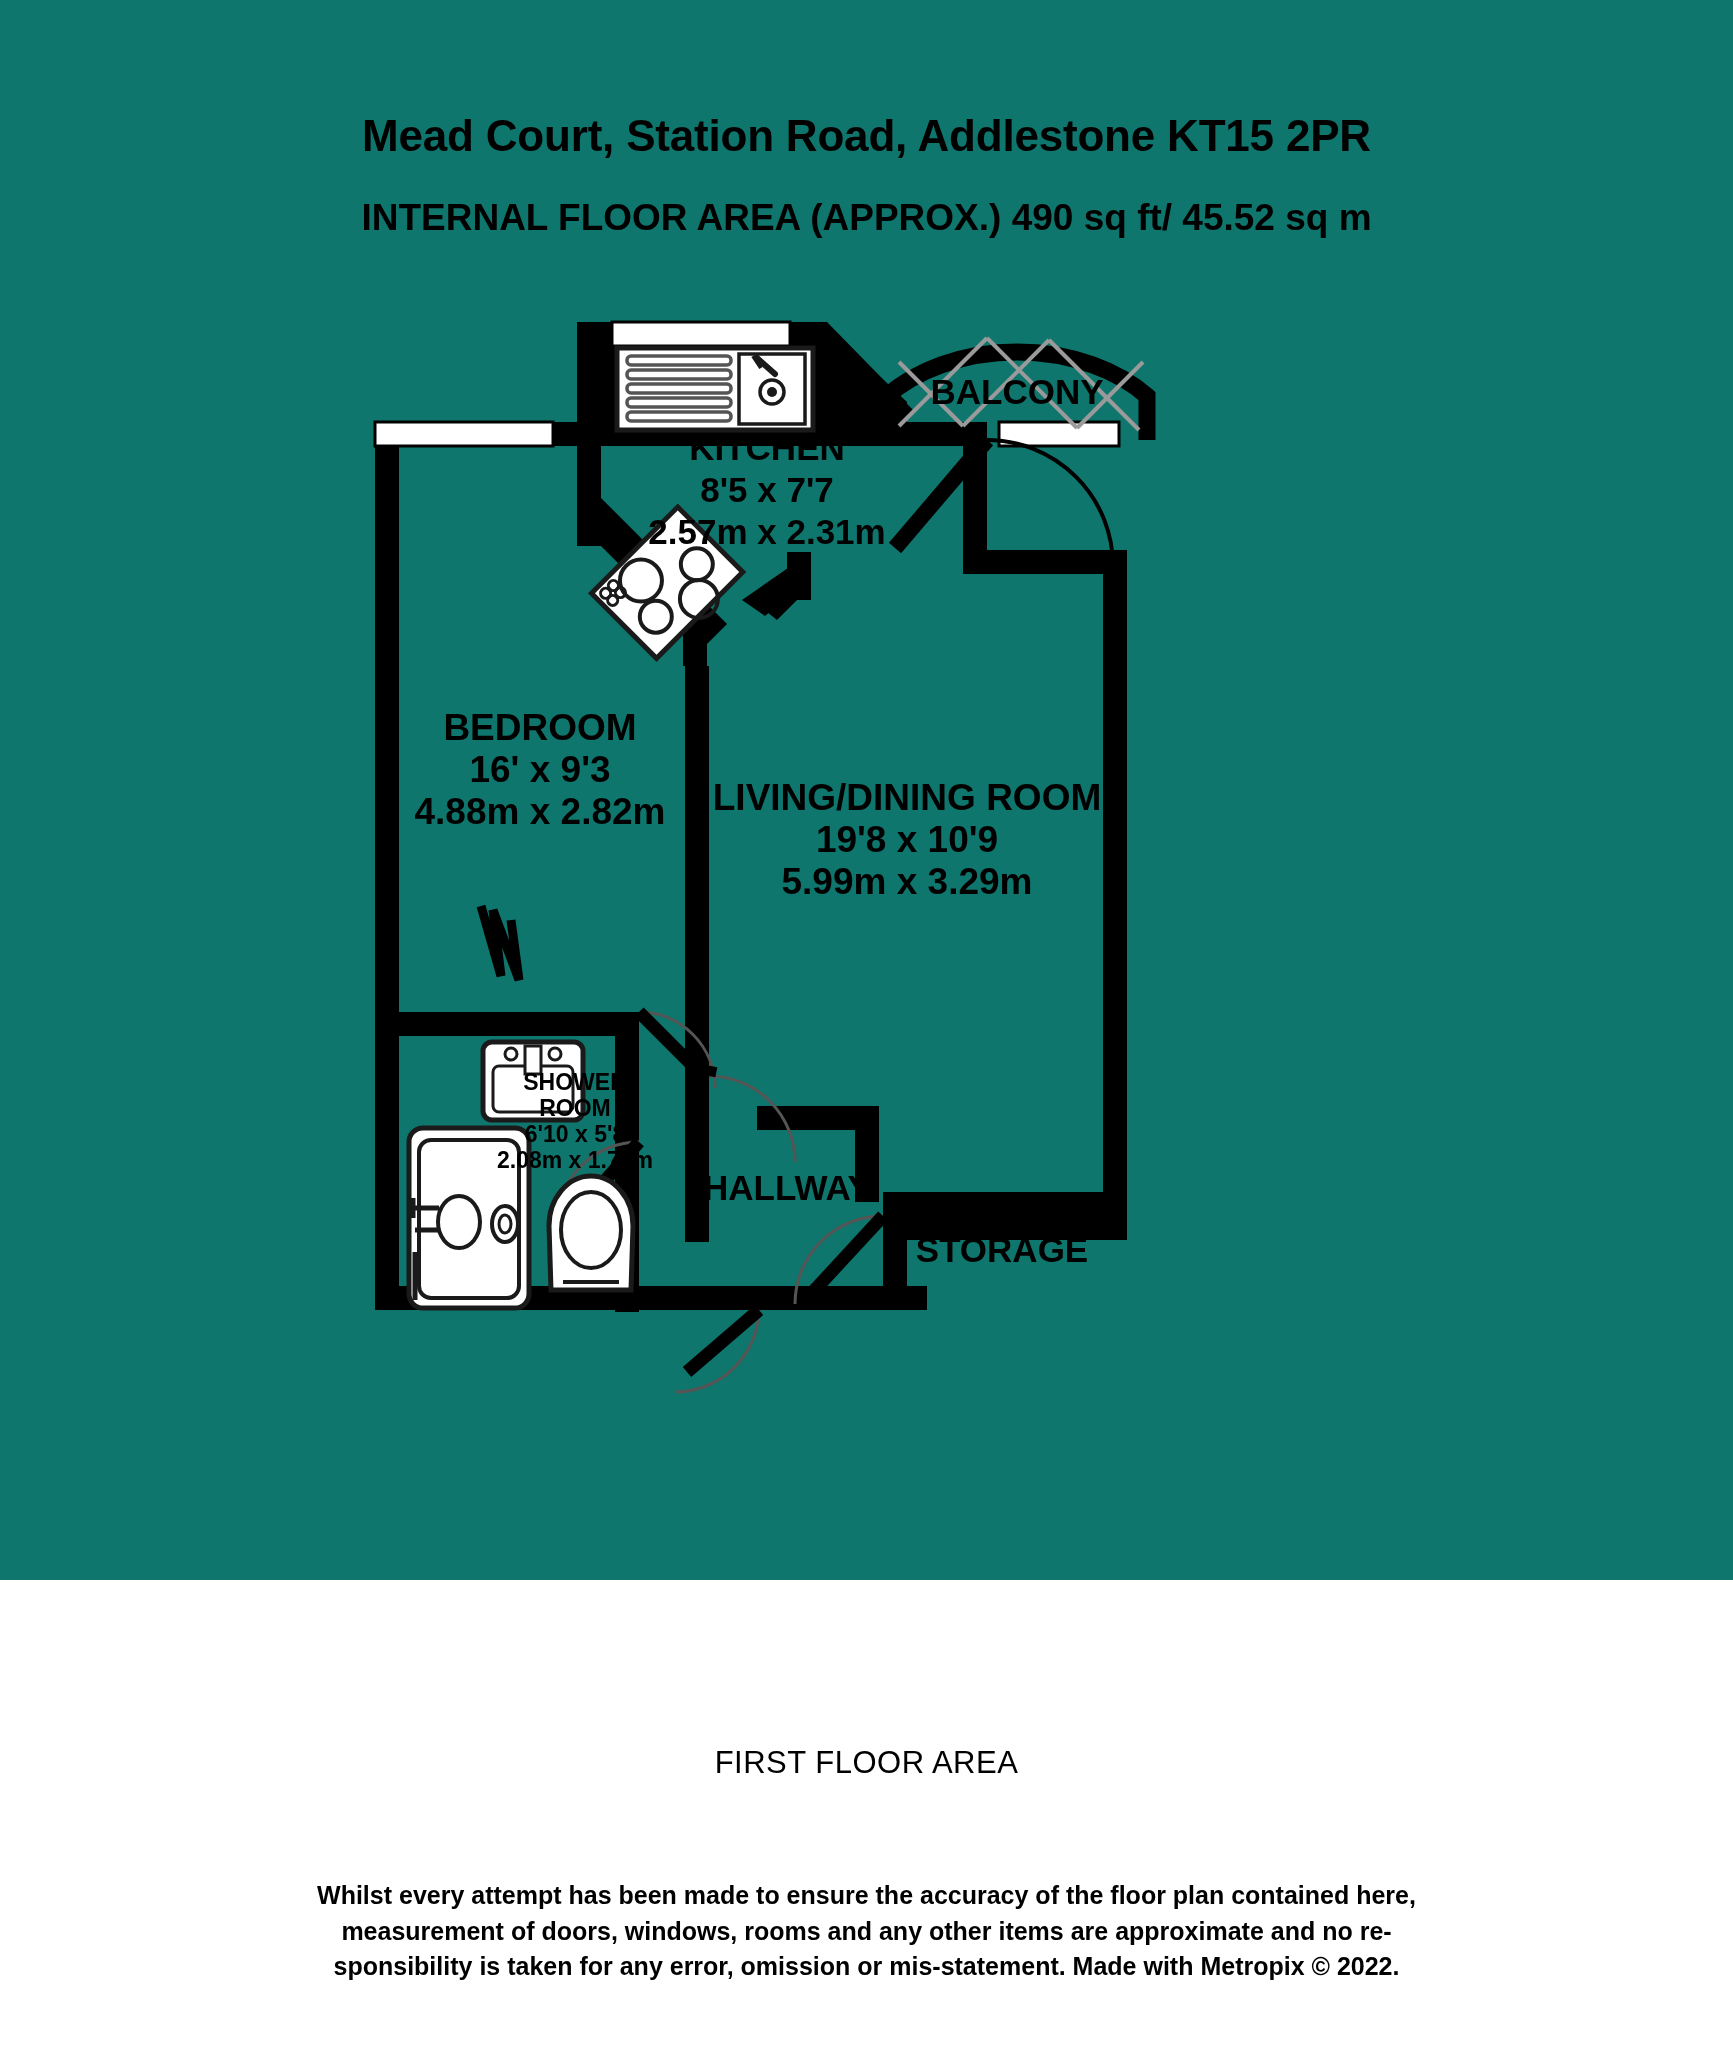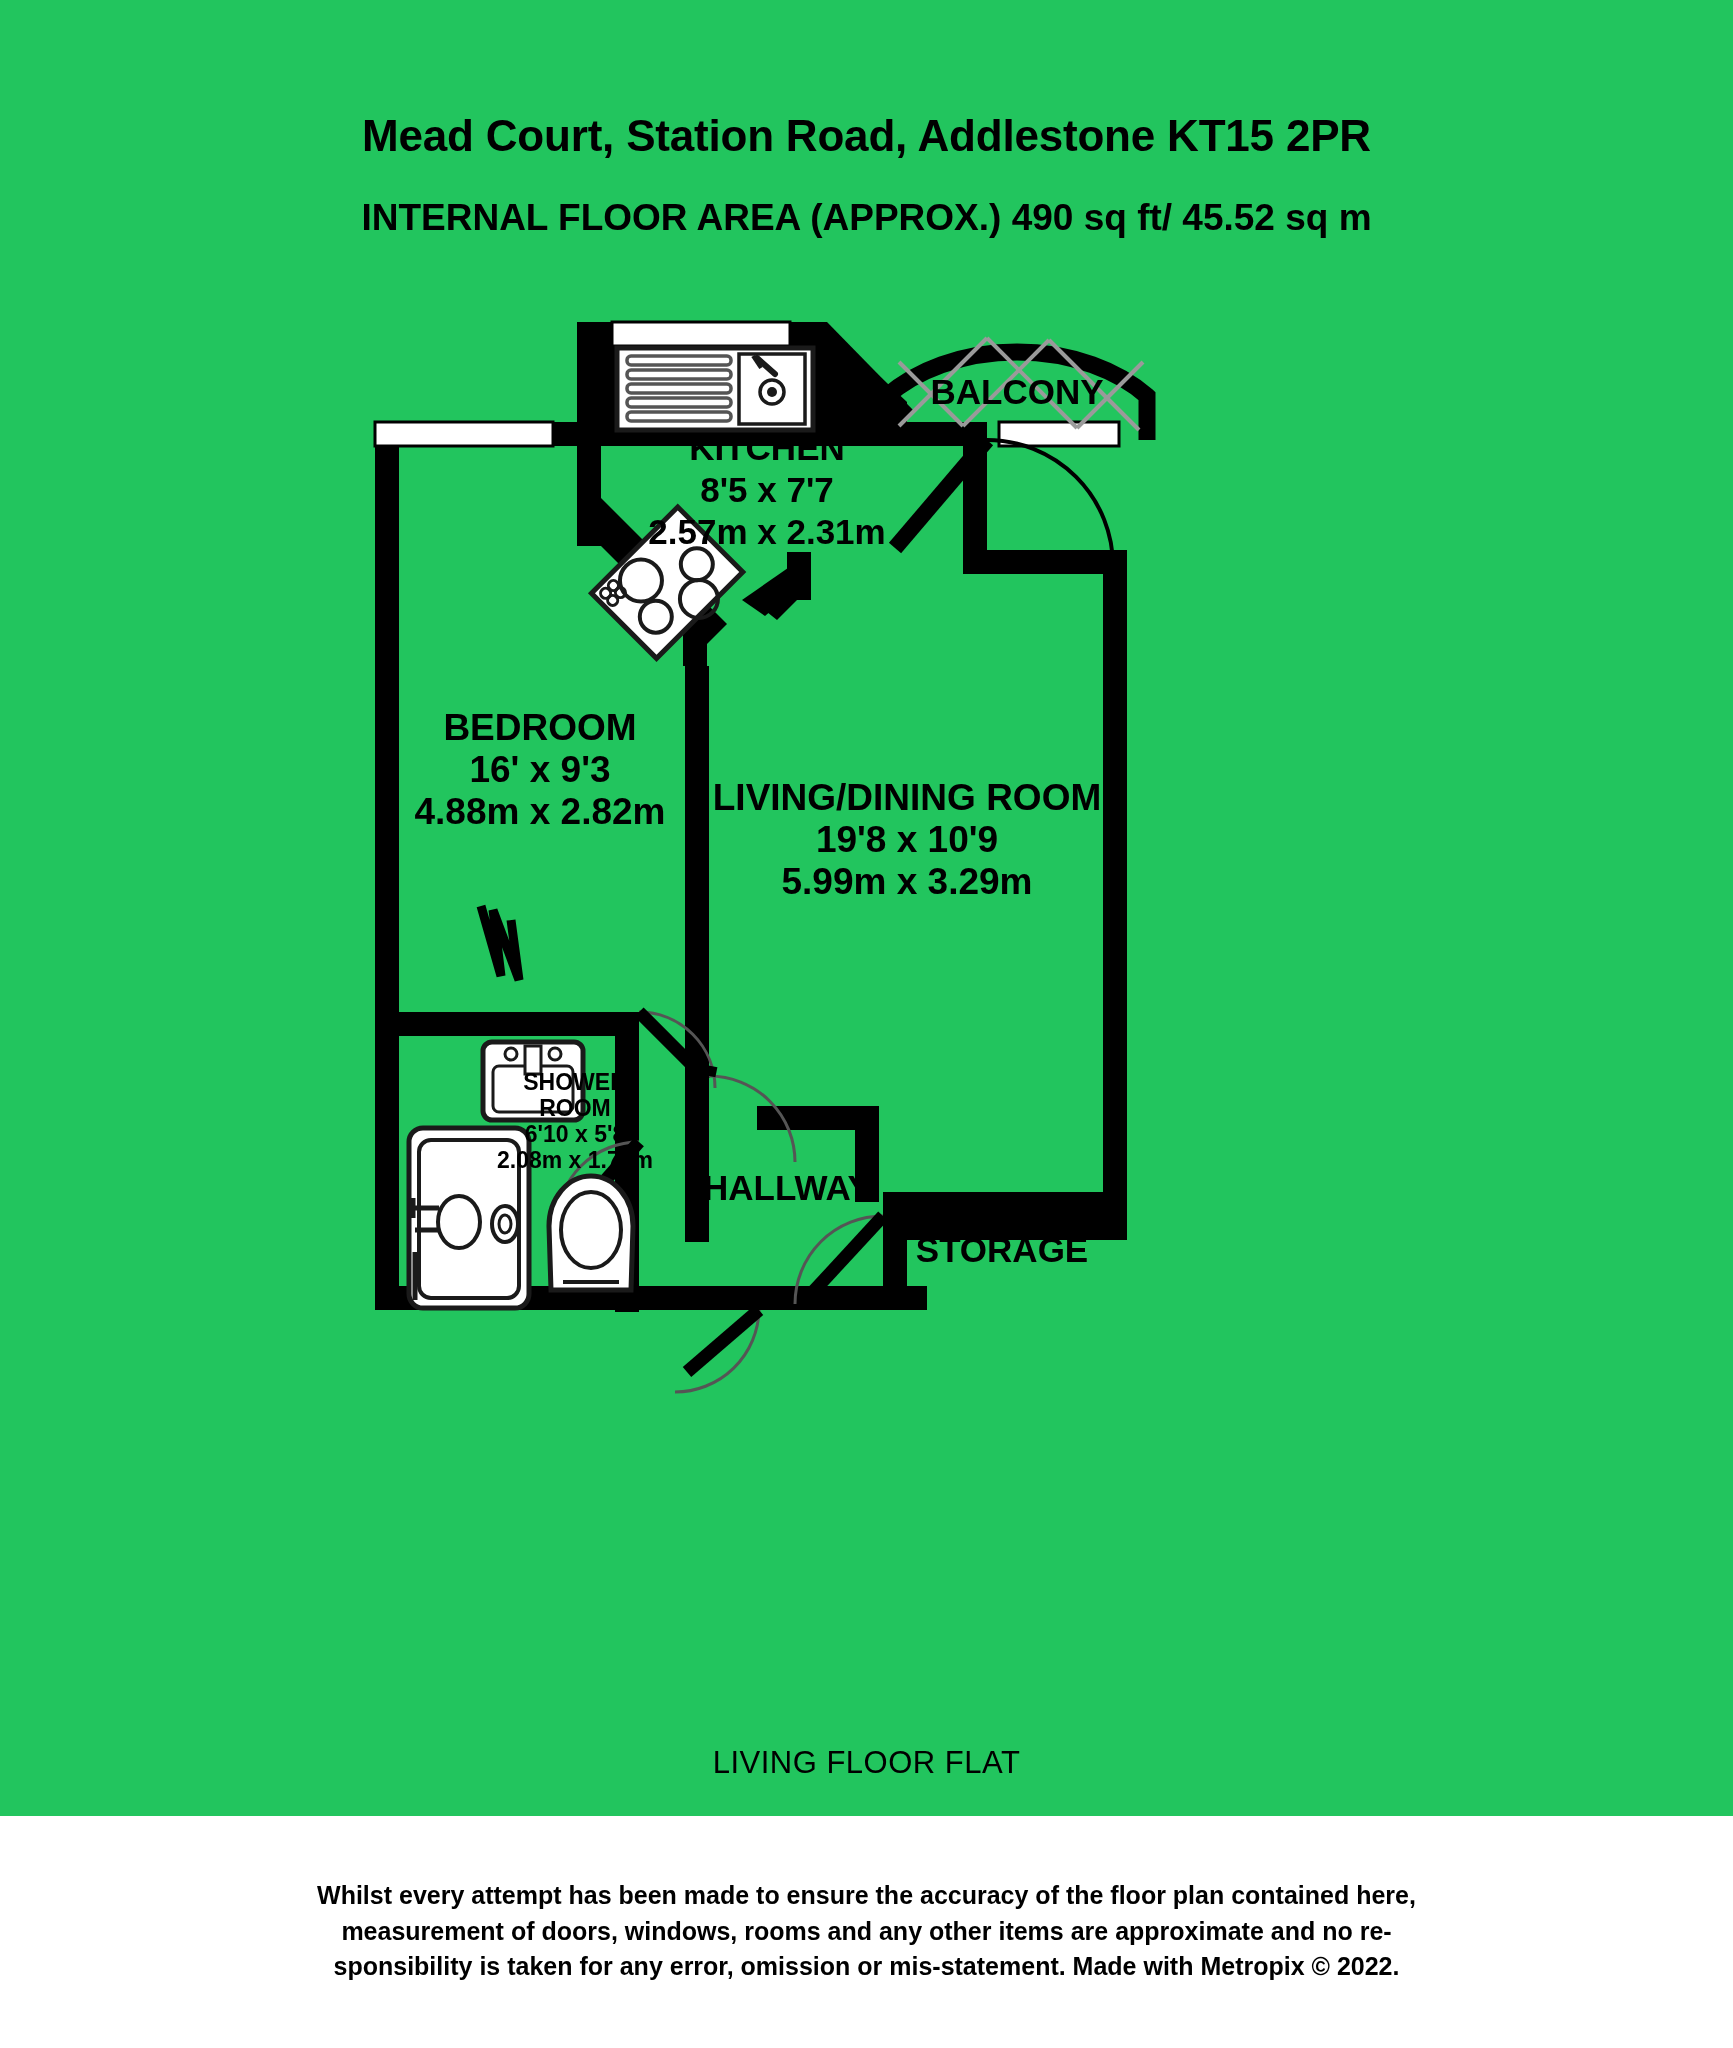--- a/index.html
+++ b/index.html
@@ -10,22 +10,22 @@
   body {
     width: 1733px;
     height: 2048px;
     font-family: "Liberation Sans", sans-serif;
     color: #000000;
     overflow: hidden;
   }
   .page {
     position: relative;
     width: 1733px;
-    height: 1816px;
-    background: #22c55e;
+    height: 1580px;
+    background: #0f766e;
   }
   .header {
     position: absolute;
     left: 0;
     top: 0;
     width: 1733px;
     text-align: center;
   }
   .title {
     margin-top: 112px;
@@ -271,21 +271,21 @@
         </g>
 
         <text x="500" y="900" font-family="Liberation Sans, sans-serif" font-size="35" font-weight="bold">HALLWAY</text>
 
         <text x="715" y="962" font-family="Liberation Sans, sans-serif" font-size="35" font-weight="bold">STORAGE</text>
 
       </g>
     </svg>
   </div>
 
-  <div class="caption">LIVING FLOOR FLAT</div>
+  <div class="caption">FIRST FLOOR AREA</div>
 
   <div class="disclaimer">
     <div>Whilst every attempt has been made to ensure the accuracy of the floor plan contained here,</div>
     <div>measurement of doors, windows, rooms and any other items are approximate and no re-</div>
     <div>sponsibility is taken for any error, omission or mis-statement. Made with Metropix © 2022.</div>
   </div>
 
 </div>
 
 </body></html>

